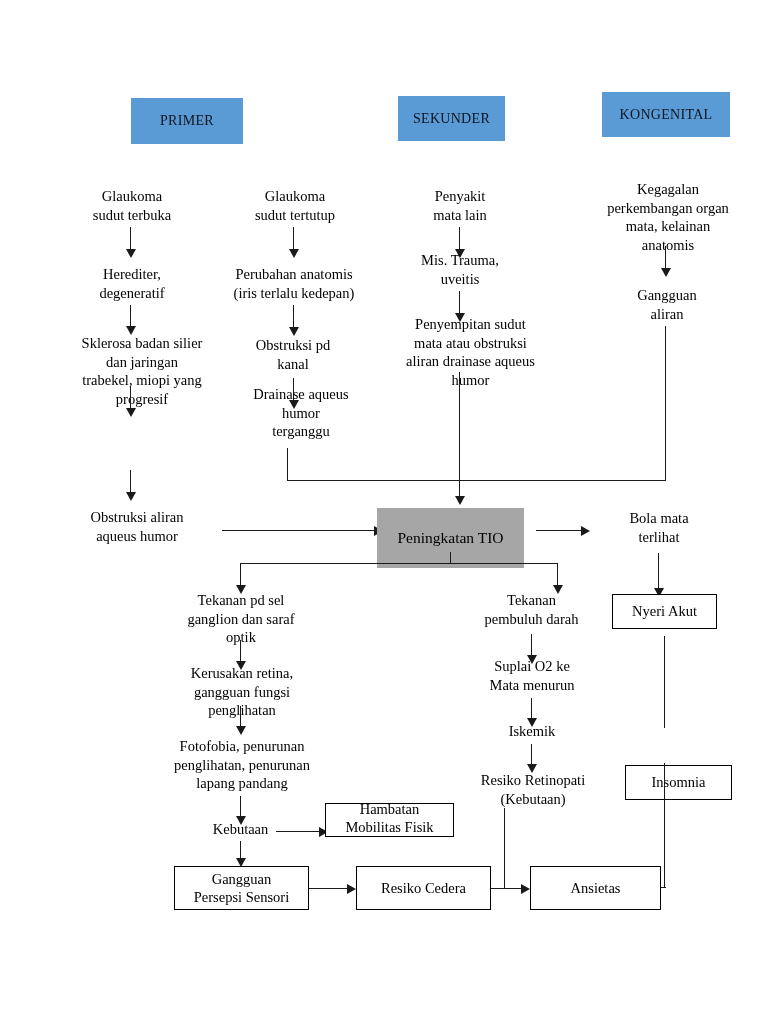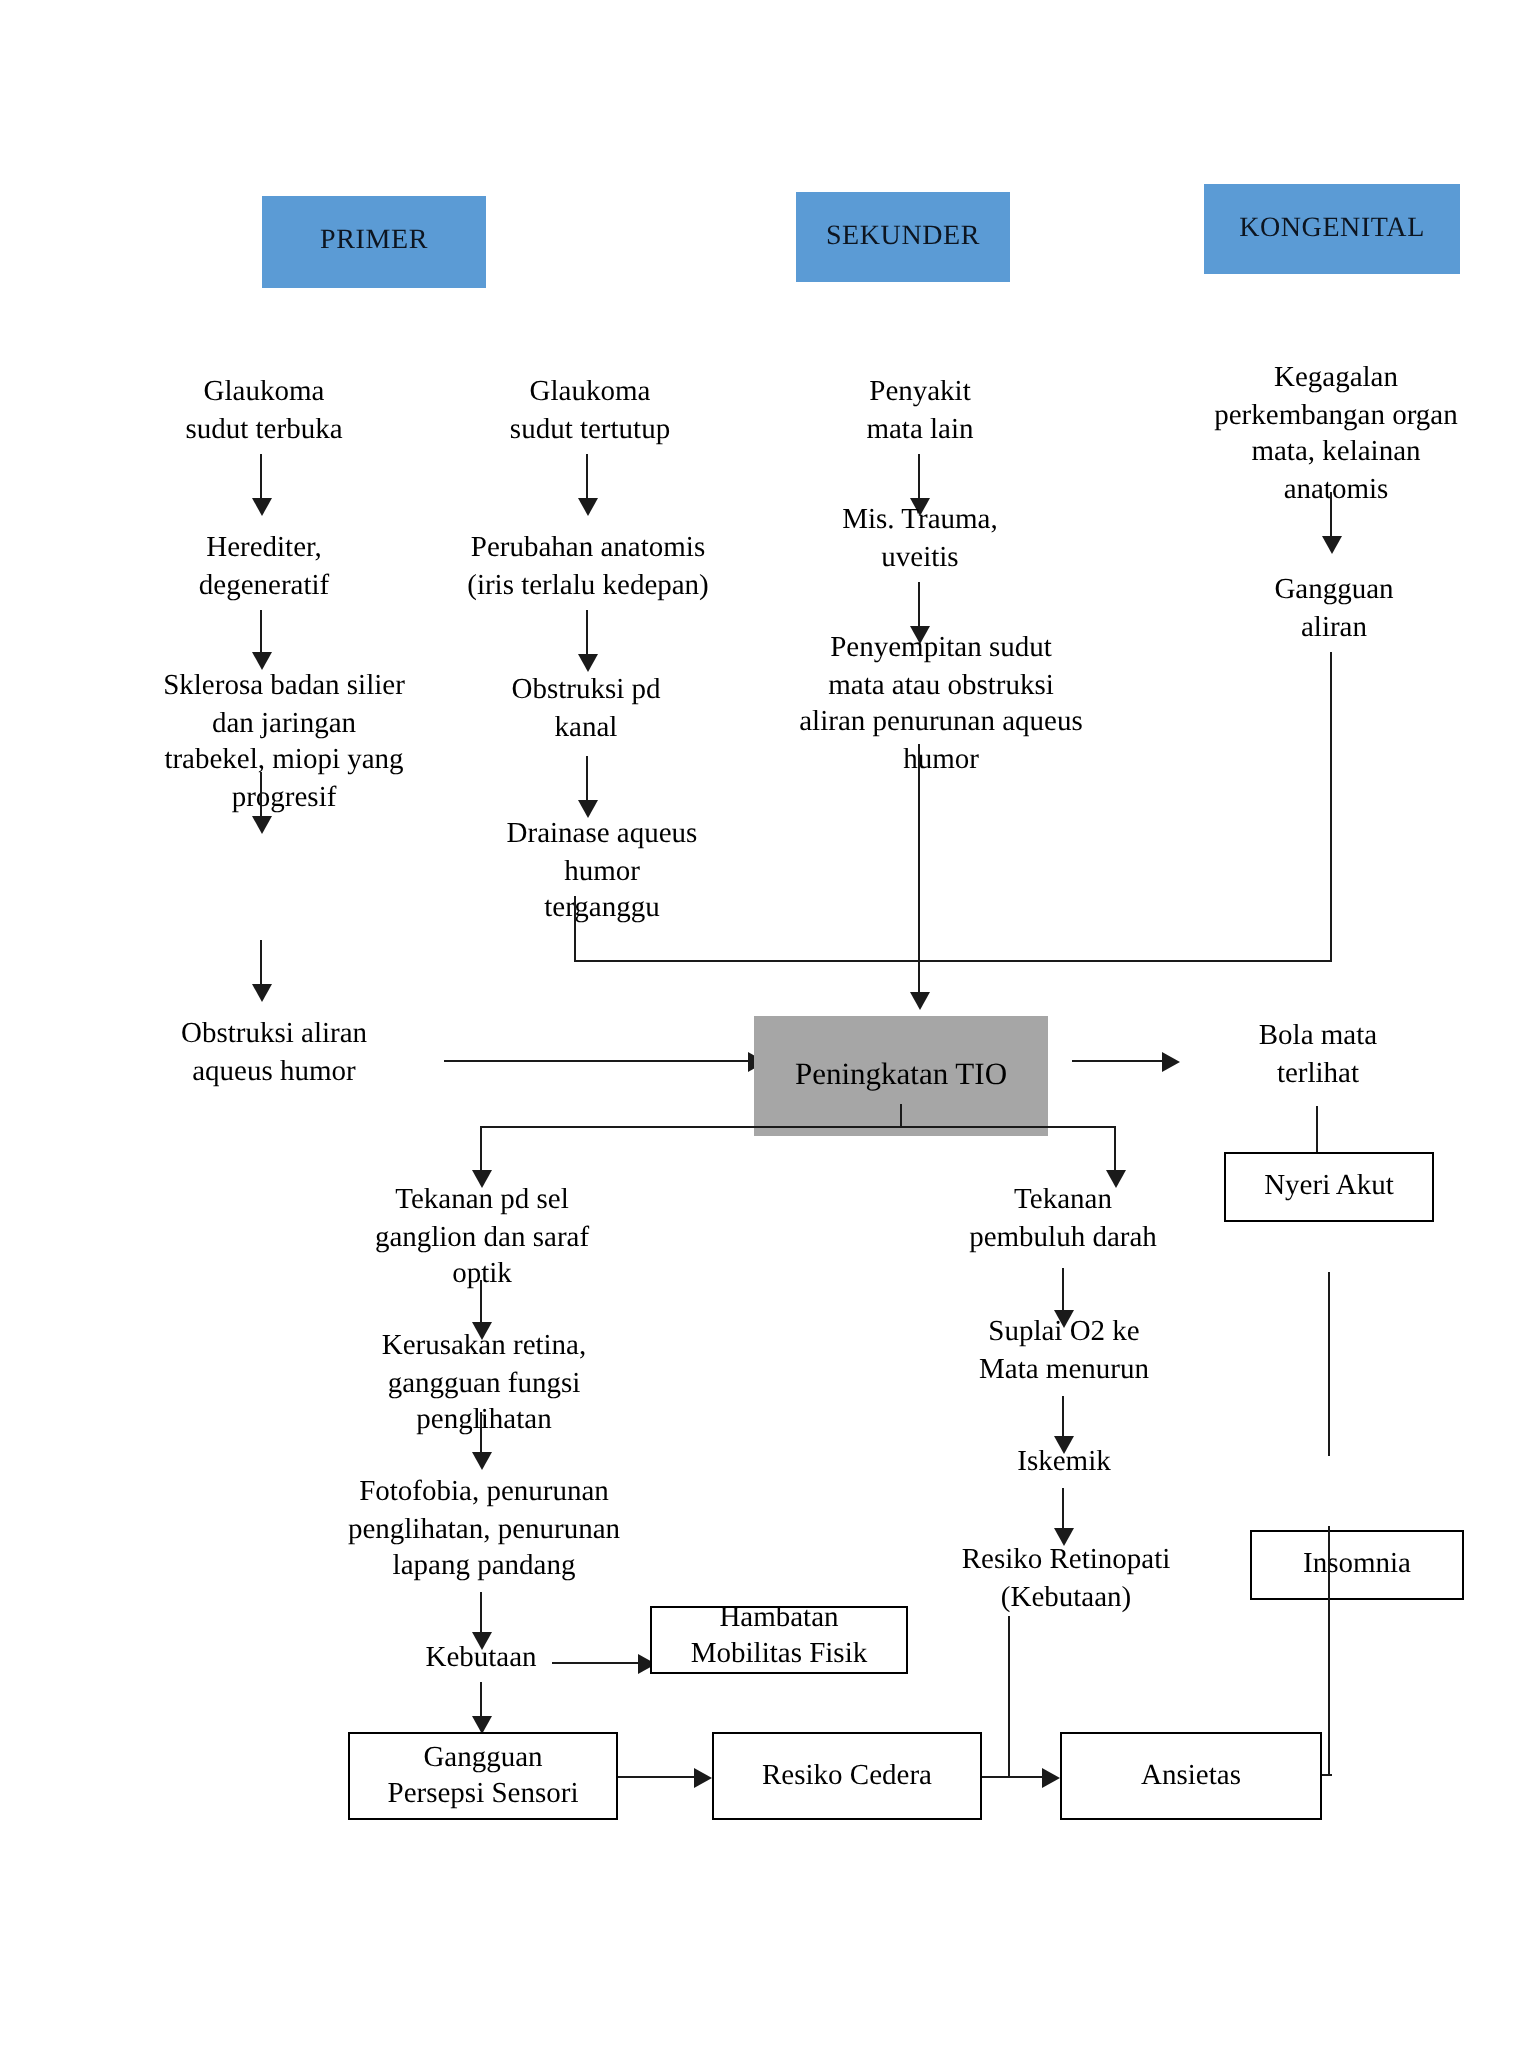--- a/index.html
+++ b/index.html
@@ -168,41 +168,41 @@
     <span class="head" style="top:22px;"></span>
   </div>
 
   <div class="node" style="left:228px; top:336px; width:130px;">Obstruksi pd
 kanal</div>
   <div class="varrow" style="left:293px; top:378px;">
     <span class="stem" style="height:22px;"></span>
     <span class="head" style="top:22px;"></span>
   </div>
 
-  <div class="node" style="left:226px; top:408px; width:150px;">Drainase aqueus
+  <div class="node" style="left:226px; top:385px; width:150px;">Drainase aqueus
 humor
 terganggu</div>
 
   <div class="node" style="left:398px; top:187px; width:124px;">Penyakit
 mata lain</div>
   <div class="varrow" style="left:459px; top:227px;">
     <span class="stem" style="height:22px;"></span>
     <span class="head" style="top:22px;"></span>
   </div>
 
   <div class="node" style="left:394px; top:251px; width:132px;">Mis. Trauma,
 uveitis</div>
   <div class="varrow" style="left:459px; top:291px;">
     <span class="stem" style="height:22px;"></span>
     <span class="head" style="top:22px;"></span>
   </div>
 
   <div class="node" style="left:383px; top:315px; width:175px;">Penyempitan sudut
 mata atau obstruksi
-aliran penurunan aqueus
+aliran drainase aqueus
 humor</div>
 
   <div class="node" style="left:586px; top:180px; width:164px;">Kegagalan
 perkembangan organ
 mata, kelainan
 anatomis</div>
   <div class="varrow" style="left:665px; top:246px;">
     <span class="stem" style="height:22px;"></span>
     <span class="head" style="top:22px;"></span>
   </div>
@@ -242,21 +242,21 @@
     <span class="stem" style="height:22px;"></span>
     <span class="head" style="top:22px;"></span>
   </div>
 
   <div class="node" style="left:605px; top:509px; width:108px;">Bola mata
 terlihat</div>
   <div class="varrow" style="left:658px; top:553px;">
     <span class="stem" style="height:35px;"></span>
     <span class="head" style="top:35px;"></span>
   </div>
-  <div class="box" style="left:612px; top:576px; width:105px; height:35px;">
+  <div class="box" style="left:612px; top:594px; width:105px; height:35px;">
     <span>Nyeri Akut</span>
   </div>
   <div class="vline" style="left:664px; top:636px; height:92px;"></div>
   <div class="box" style="left:625px; top:728px; width:107px; height:35px;margin-top:37px;">
     <span>Insomnia</span>
   </div>
   <div class="vline" style="left:664px; top:763px; height:125px;"></div>
   <div class="hline" style="left:660px; top:887px; width:6px;"></div>
 
   <div class="node" style="left:176px; top:591px; width:130px;">Tekanan pd sel

